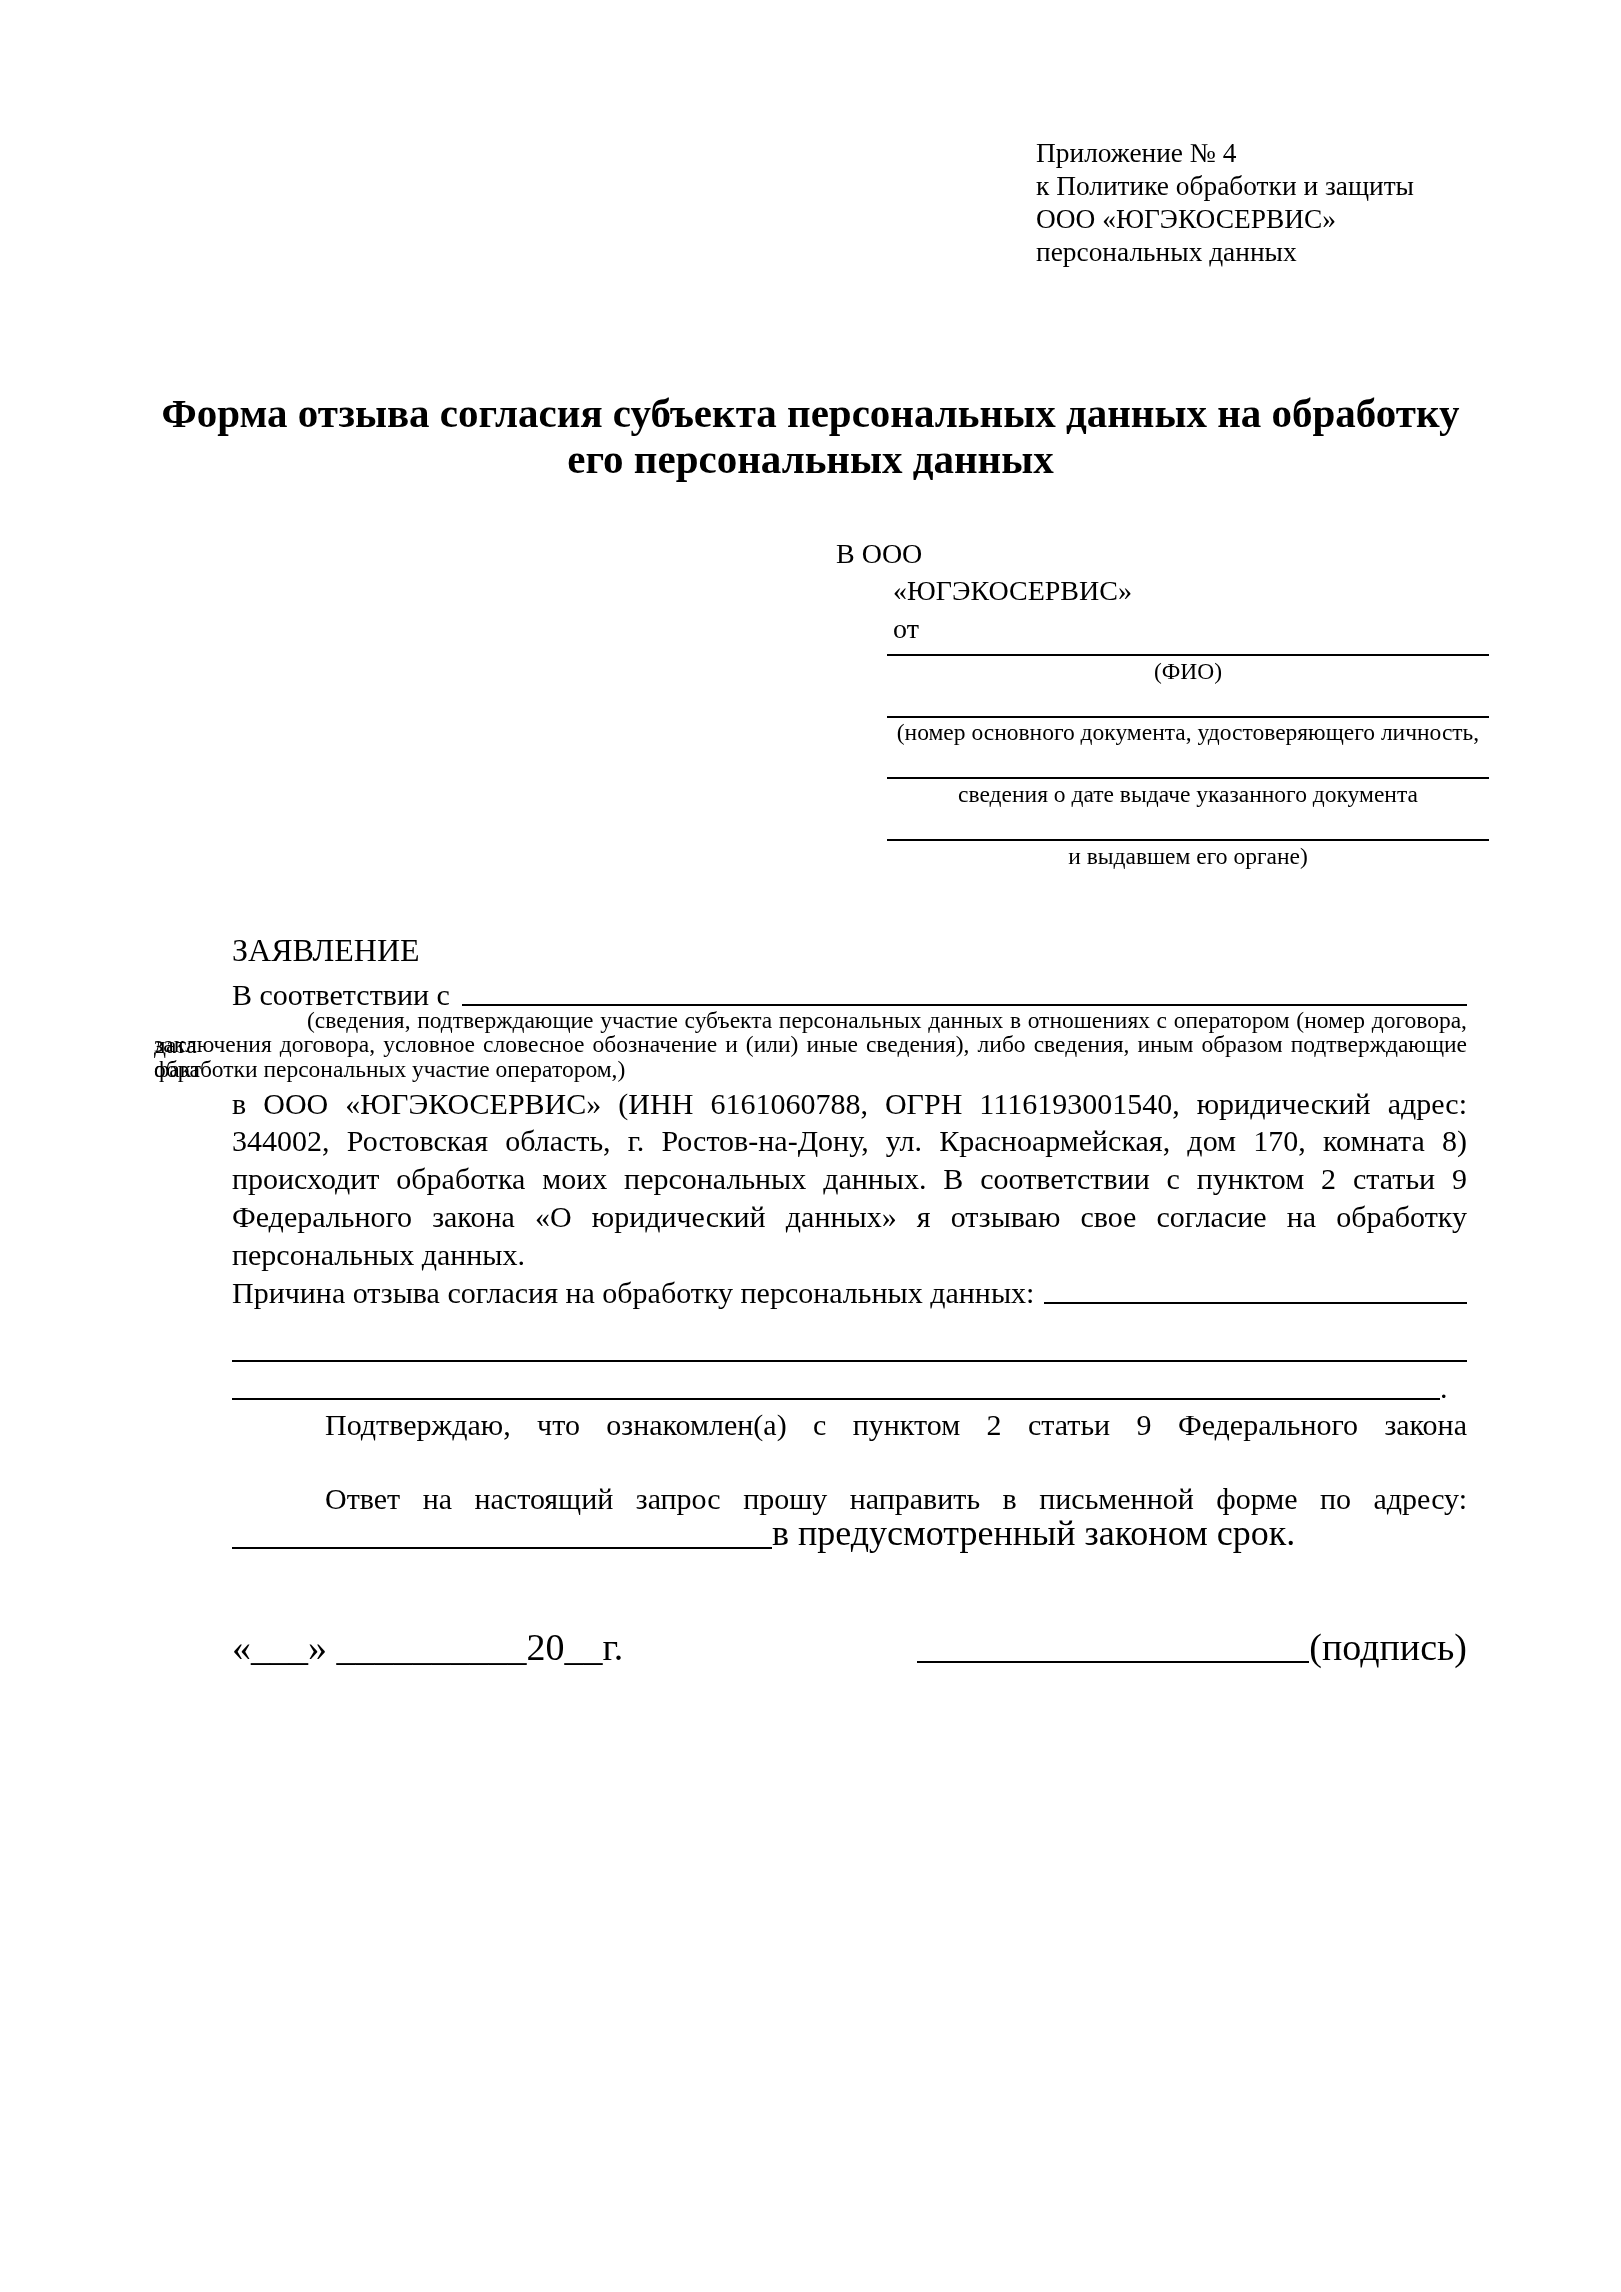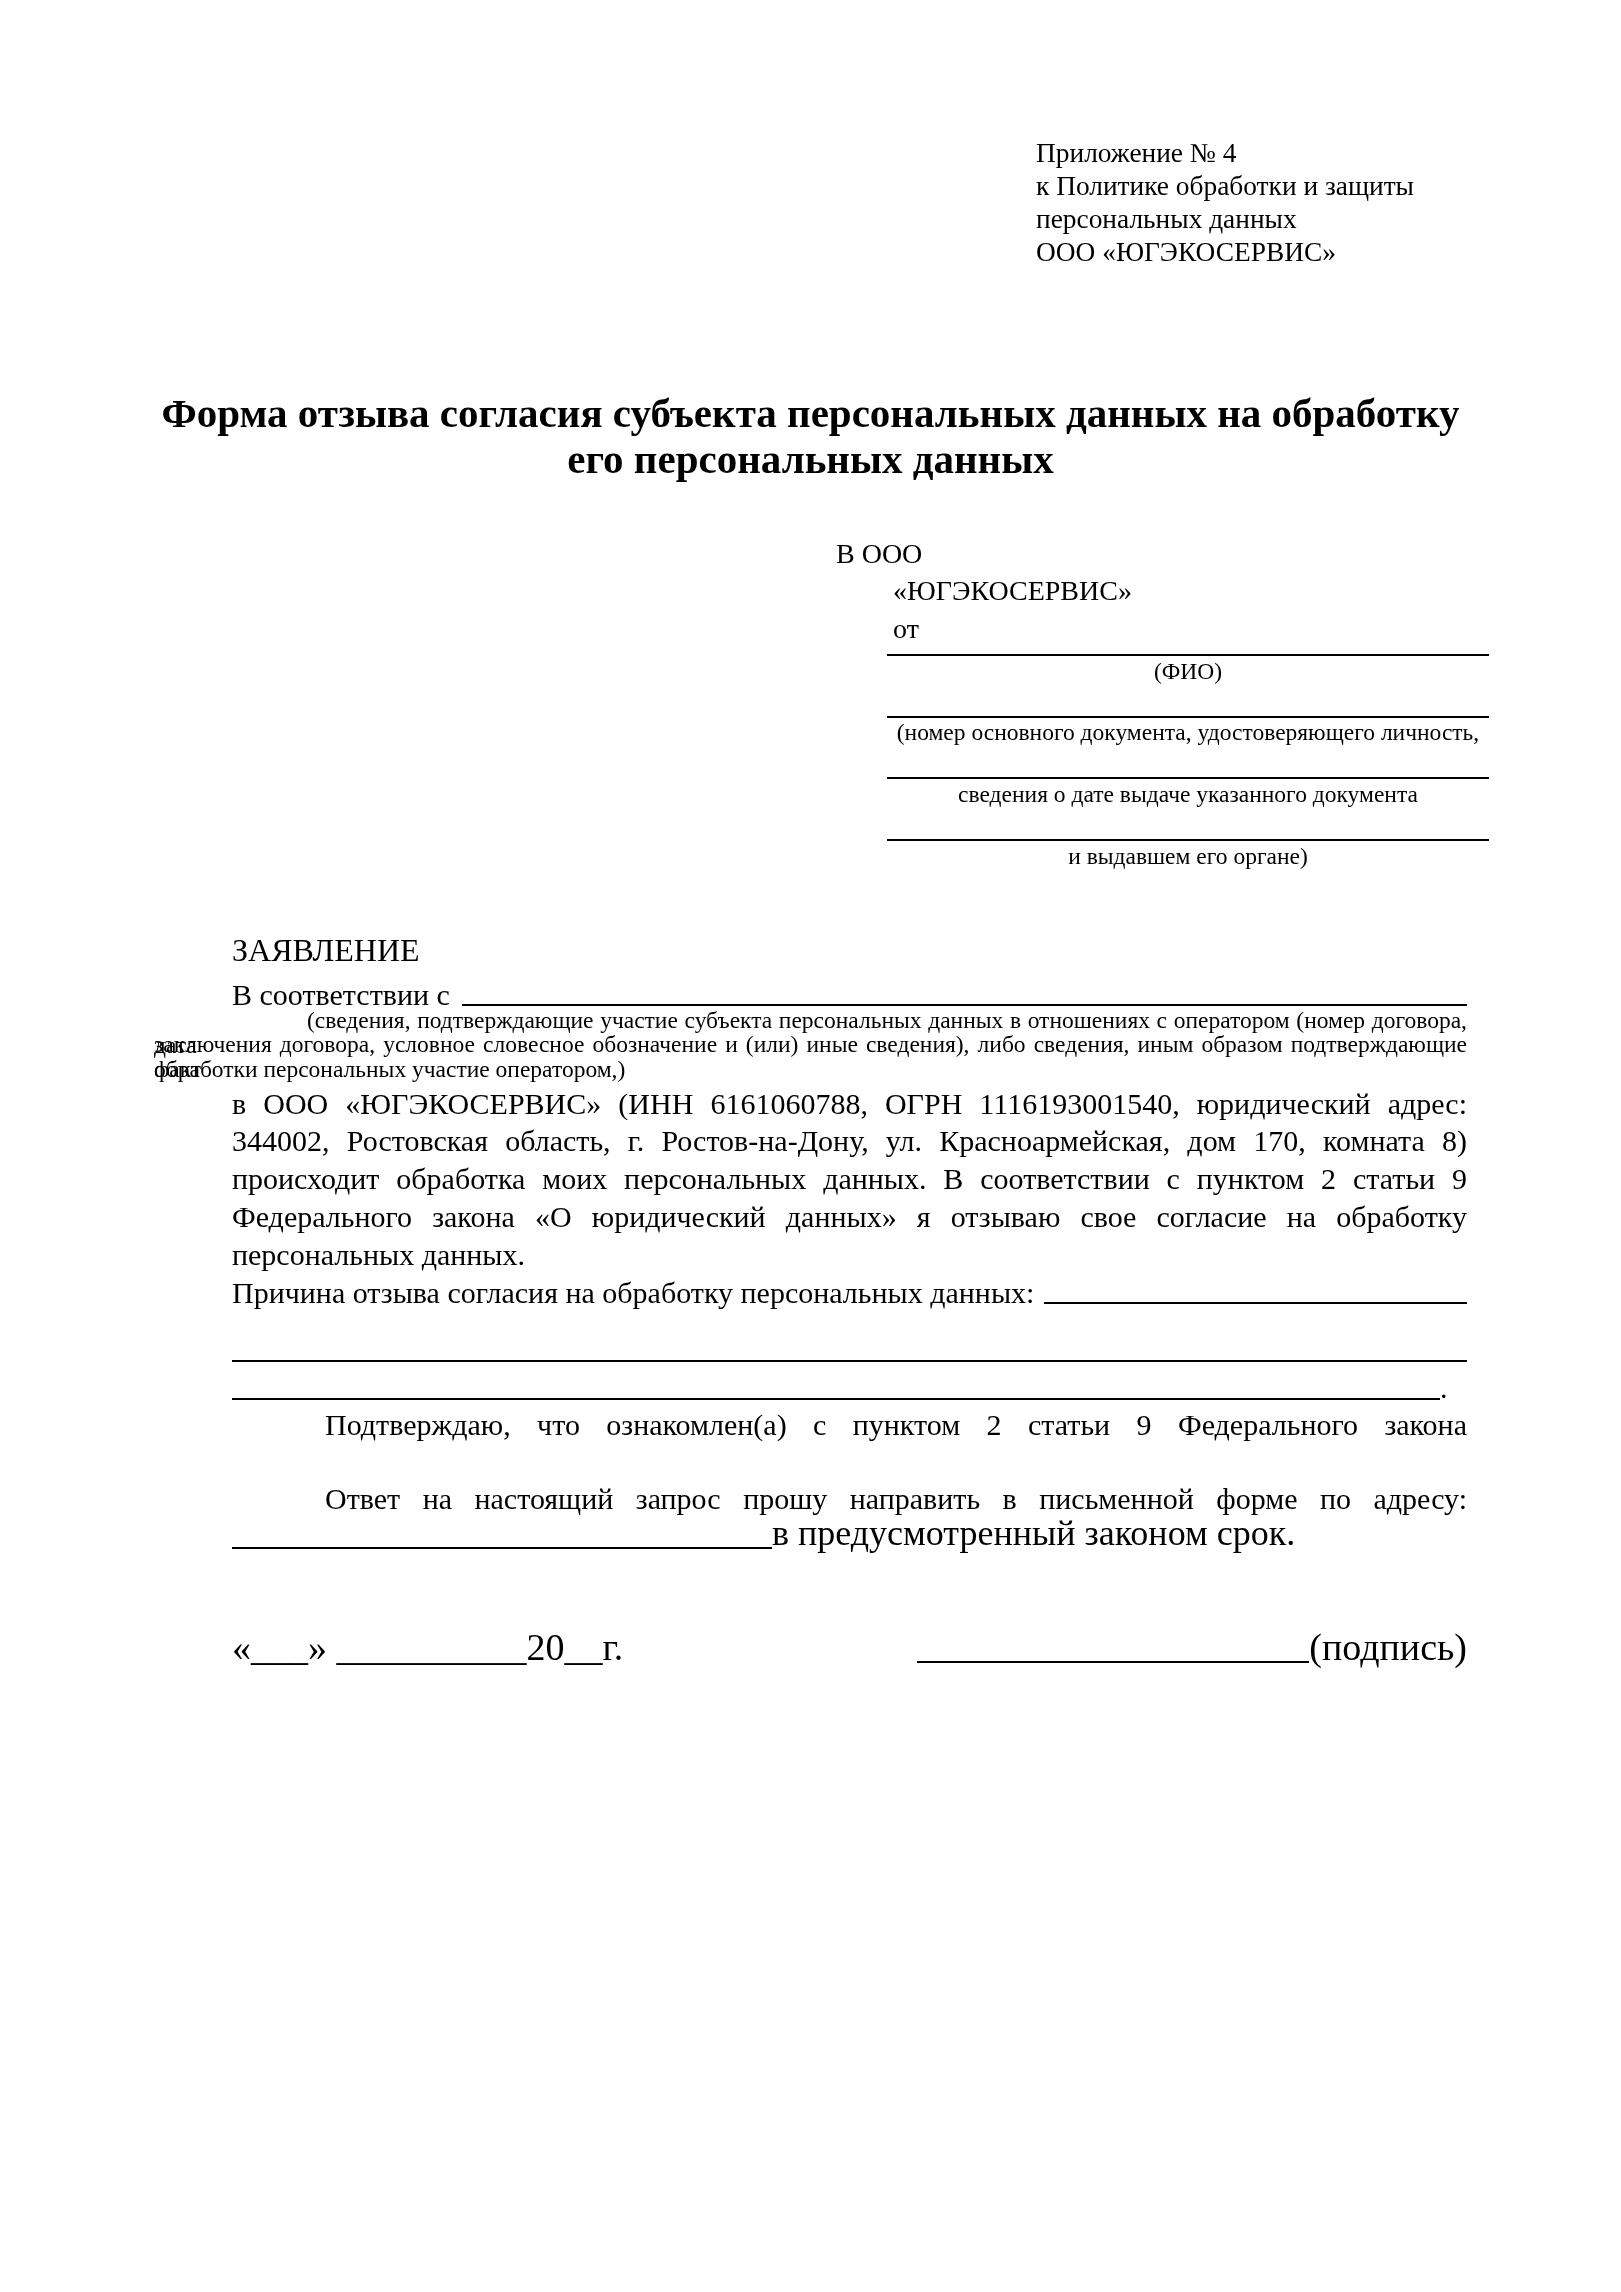--- a/index.html
+++ b/index.html
@@ -44,22 +44,22 @@
   .sigline{flex:none;width:392px;margin-bottom:5.9px;}
 </style>
 </head>
 <body>
 
 <div class="page">
 
   <div class="abs appendix">
     <div>Приложение № 4</div>
     <div>к Политике обработки и защиты</div>
+    <div>ООО «ЮГЭКОСЕРВИС»</div>
     <div>персональных данных</div>
-    <div>ООО «ЮГЭКОСЕРВИС»</div>
   </div>
 
   <div class="abs title">
     <div>Форма отзыва согласия субъекта персональных данных на обработку</div>
     <div>его персональных данных</div>
   </div>
 
   <div class="abs addr1">В ООО</div>
   <div class="abs addr2">«ЮГЭКОСЕРВИС»</div>
   <div class="abs addr3">от</div>

